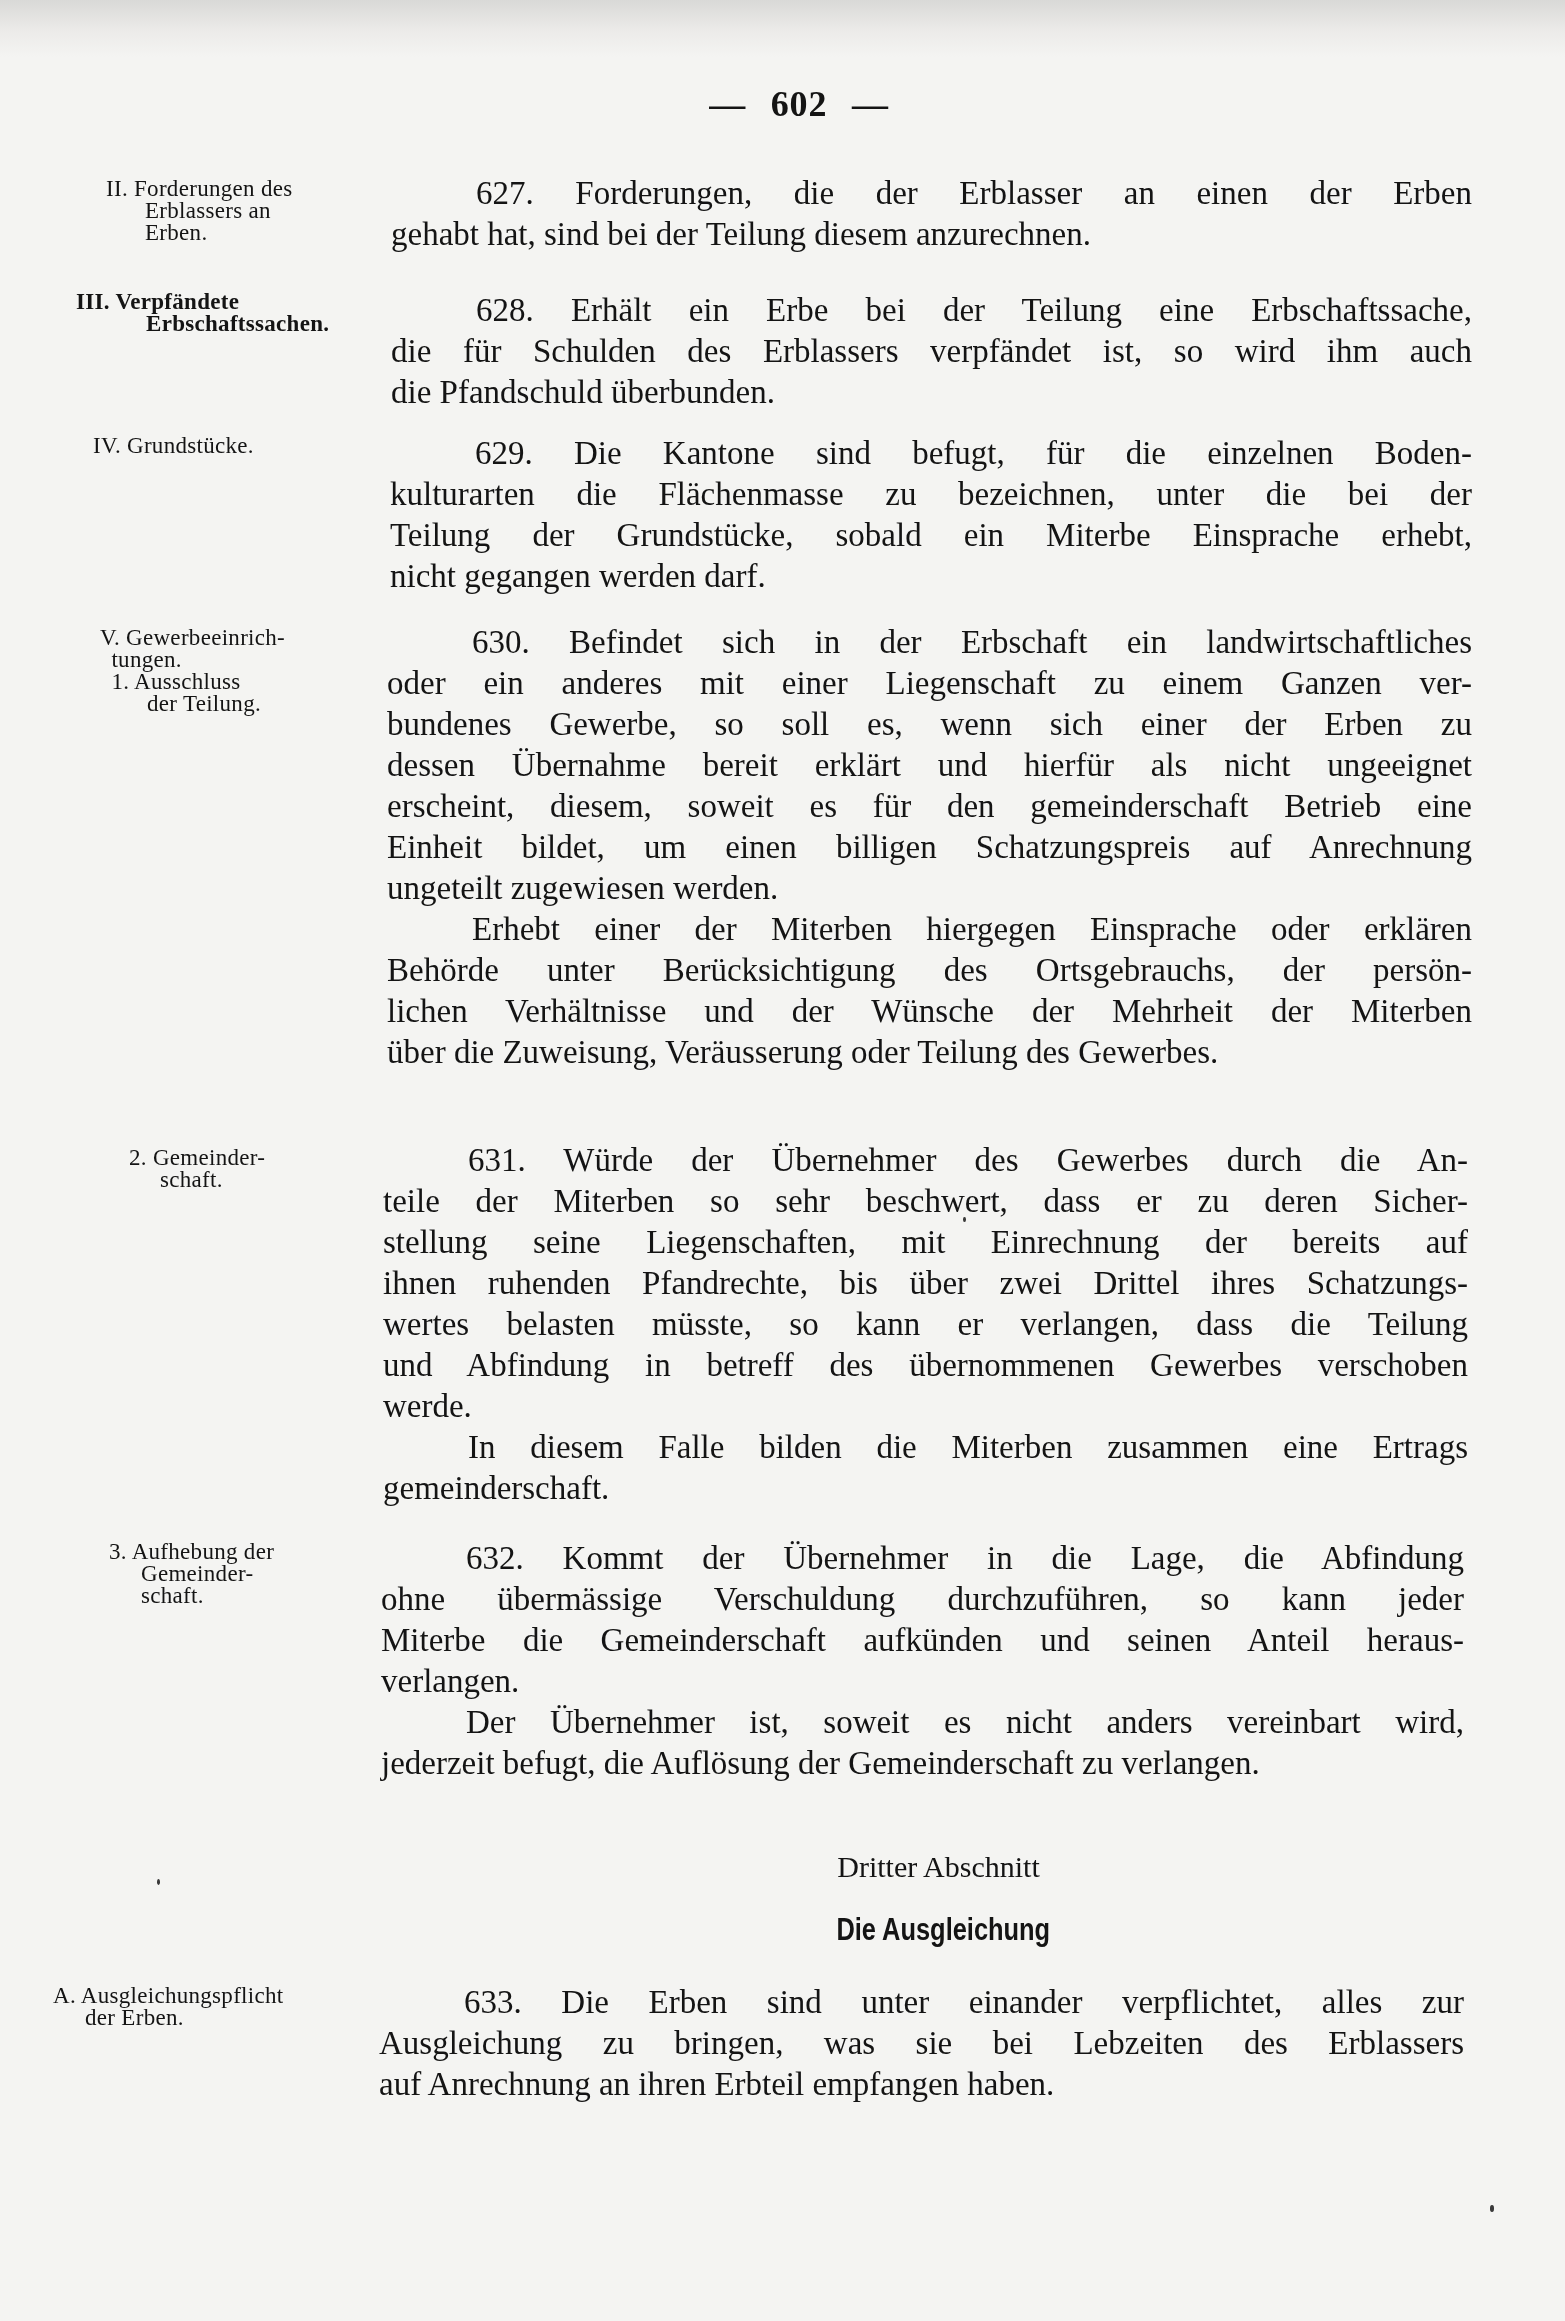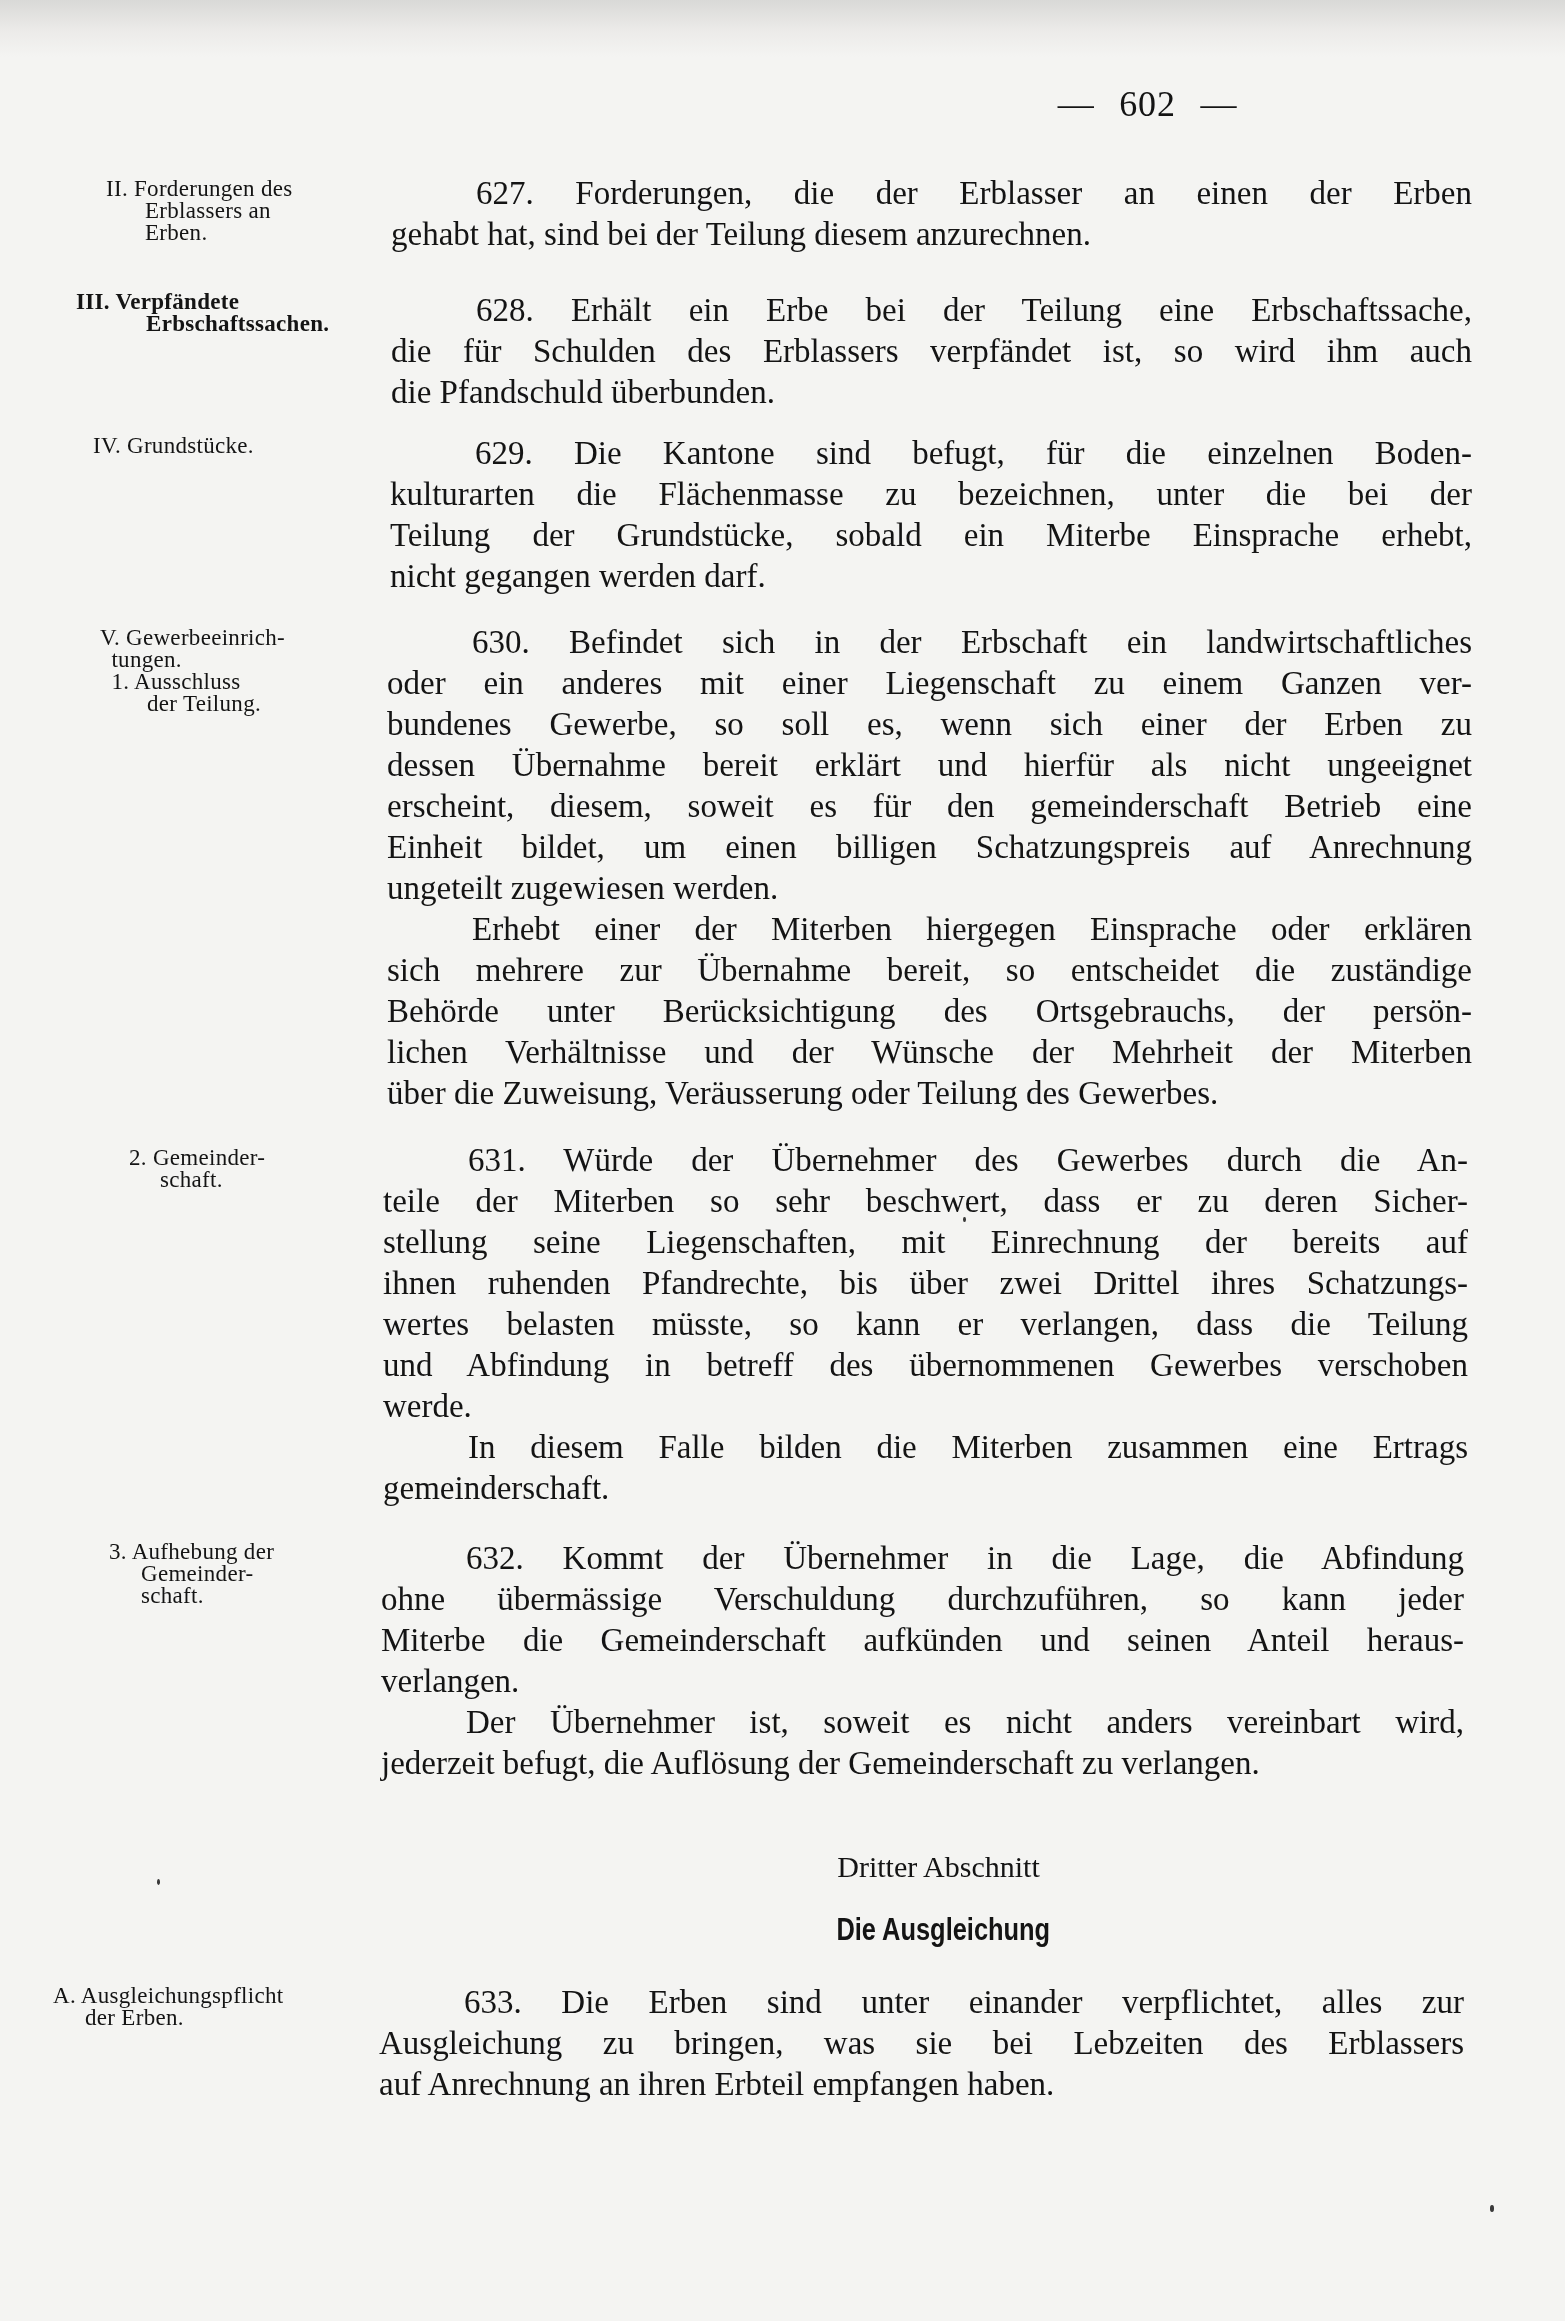--- a/index.html
+++ b/index.html
@@ -19,25 +19,26 @@
       position: absolute;
       left: 0; top: 0;
       width: 1565px; height: 57px;
       background: linear-gradient(to bottom, #d9d9d7 0%, #ecebe9 55%, rgba(244,244,242,0) 100%);
     }
     .page-number {
       position: absolute;
       top: 83px;
       left: 0;
       width: 1262px;
-      text-align: right;
+      text-align: center;
       font-size: 36px;
       letter-spacing: 0.9px;
       padding-left: 336px;
       box-sizing: border-box;
+      font-weight: bold;
     }
     .page-number .dash {
       display: inline-block;
       margin: 0 24.6px;
     }
     .margin-note {
       position: absolute;
       font-size: 23px;
       line-height: 22px;
       letter-spacing: 0.3px;
@@ -165,21 +166,20 @@
 
 <div class="para" style="top:622px; left:387px; width:1085px;">
   <span class="line indent">630. Befindet sich in der Erbschaft ein landwirtschaftliches</span>
   <span class="line">oder ein anderes mit einer Liegenschaft zu einem Ganzen ver-</span>
   <span class="line">bundenes Gewerbe, so soll es, wenn sich einer der Erben zu</span>
   <span class="line">dessen Übernahme bereit erklärt und hierfür als nicht ungeeignet</span>
   <span class="line">erscheint, diesem, soweit es für den gemeinderschaft Betrieb eine</span>
   <span class="line">Einheit bildet, um einen billigen Schatzungspreis auf Anrechnung</span>
   <span class="line last">ungeteilt zugewiesen werden.</span>
   <span class="line indent">Erhebt einer der Miterben hiergegen Einsprache oder erklären</span>
-  <span class="line">sich mehrere zur Übernahme bereit, so entscheidet die zuständige</span>
   <span class="line">Behörde unter Berücksichtigung des Ortsgebrauchs, der persön-</span>
   <span class="line">lichen Verhältnisse und der Wünsche der Mehrheit der Miterben</span>
   <span class="line last">über die Zuweisung, Veräusserung oder Teilung des Gewerbes.</span>
 </div>
 
 <div class="para" style="top:1140px; left:383px; width:1085px;">
   <span class="line indent">631. Würde der Übernehmer des Gewerbes durch die An-</span>
   <span class="line">teile der Miterben so sehr beschwert, dass er zu deren Sicher-</span>
   <span class="line">stellung seine Liegenschaften, mit Einrechnung der bereits auf</span>
   <span class="line">ihnen ruhenden Pfandrechte, bis über zwei Drittel ihres Schatzungs-</span>

